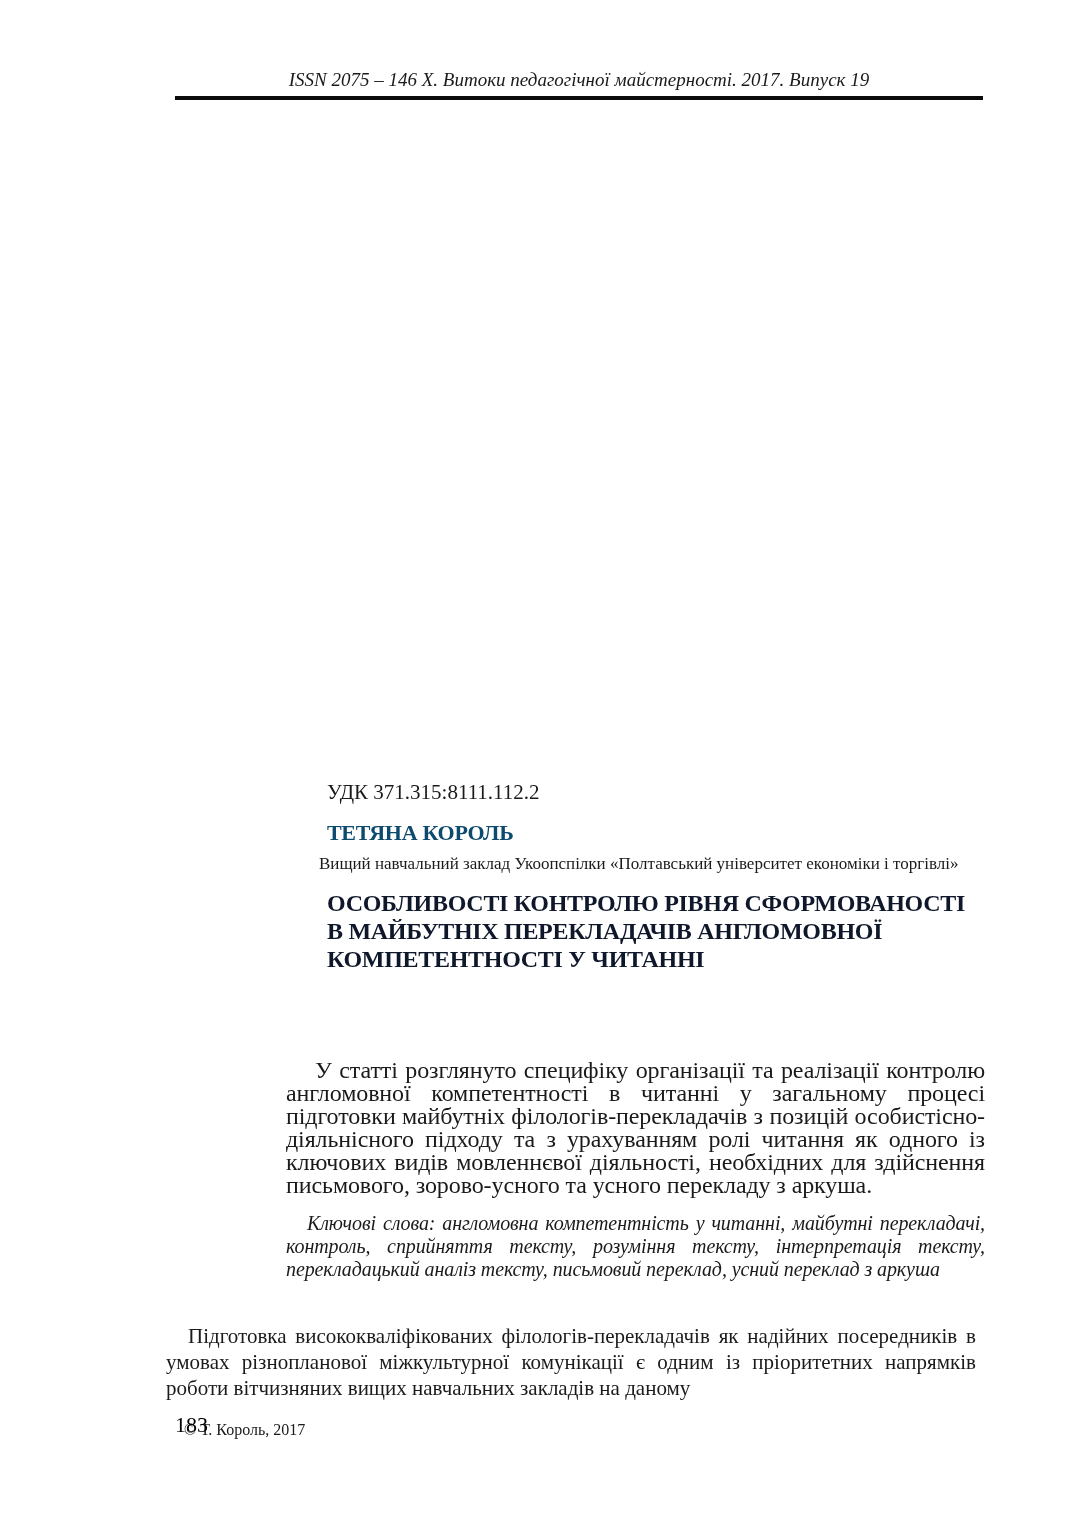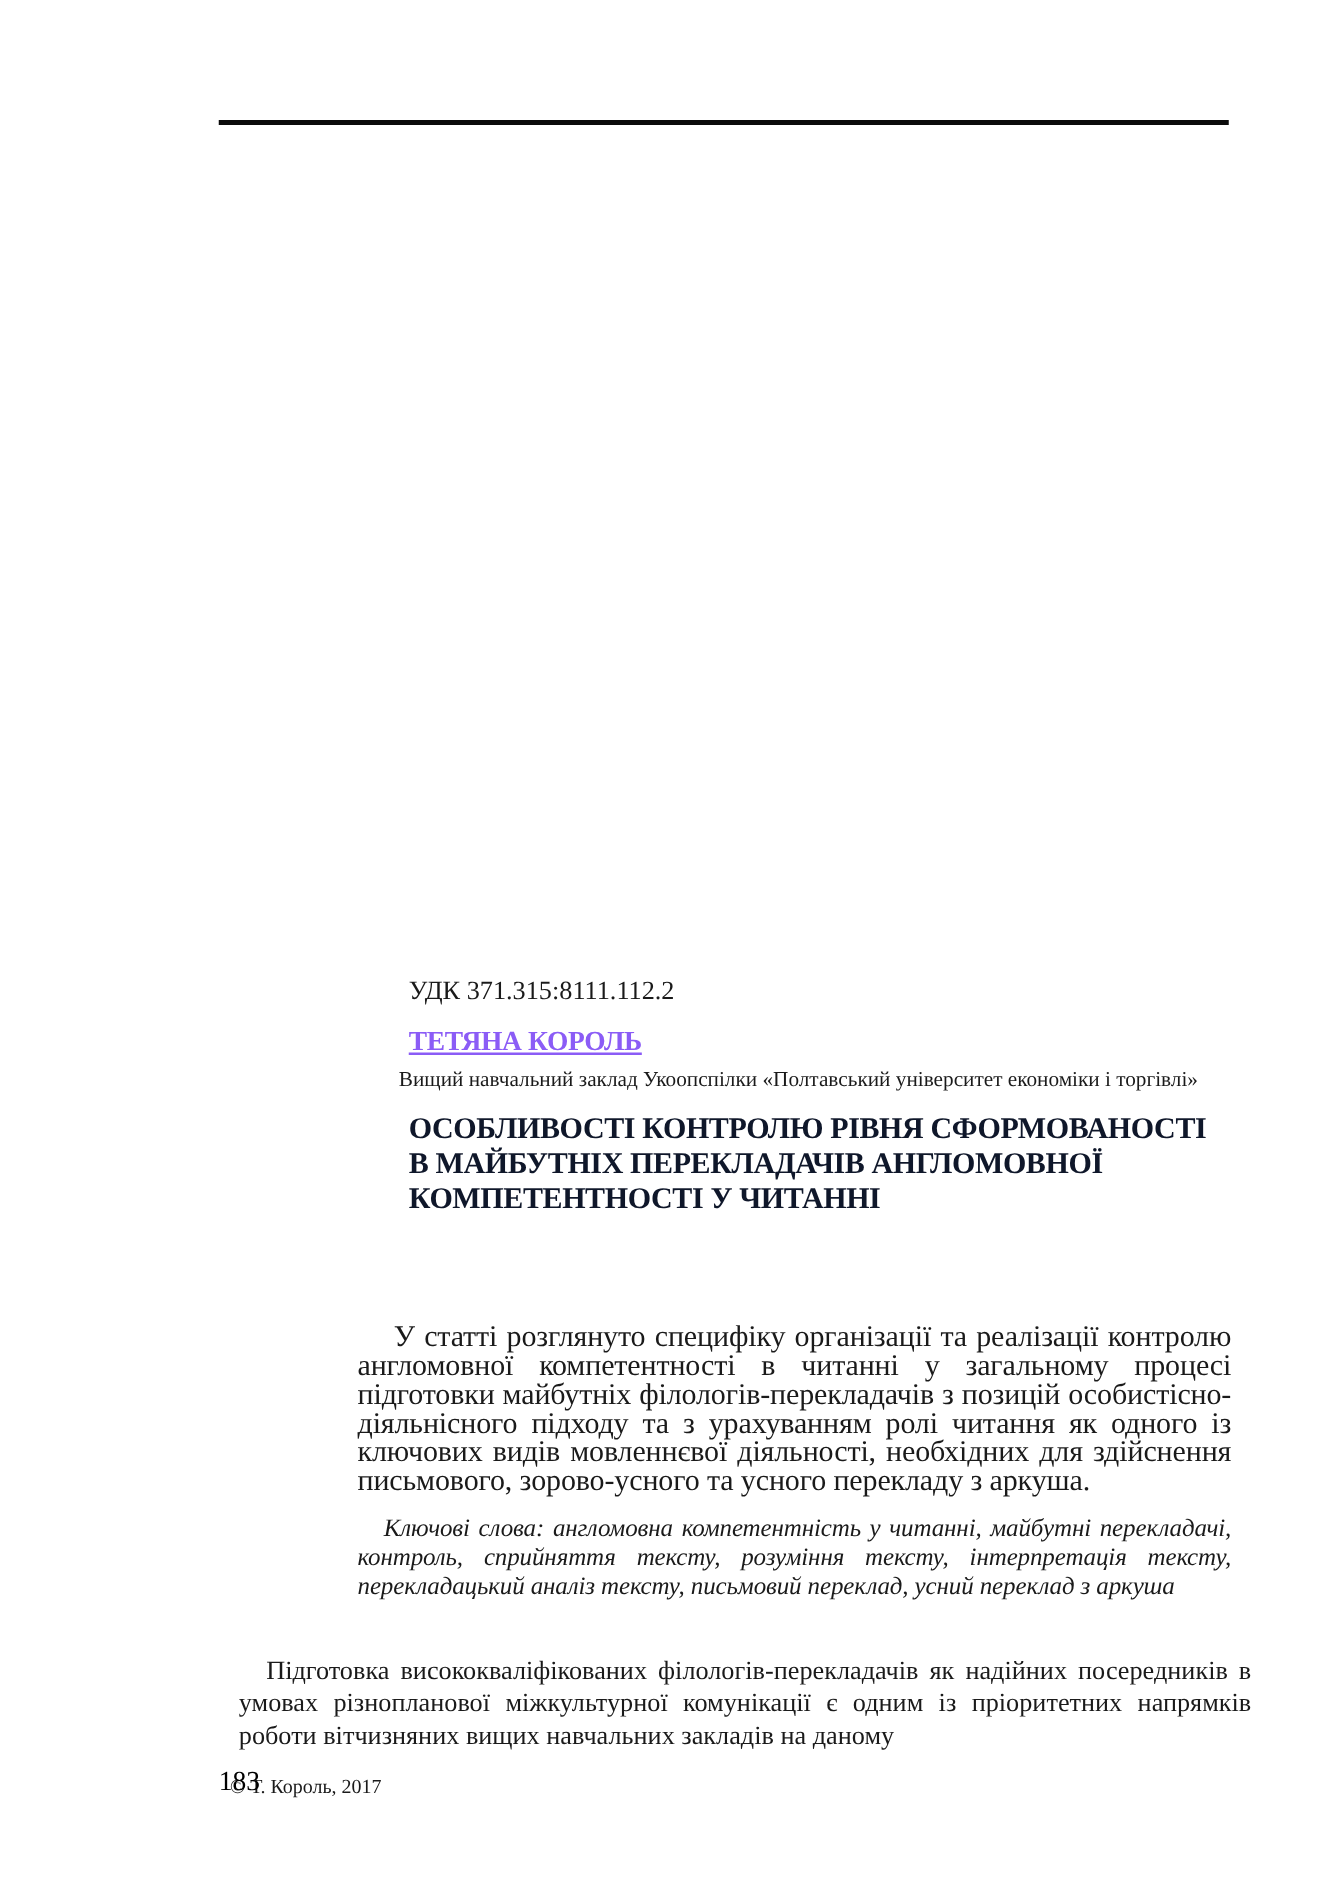--- a/index.html
+++ b/index.html
@@ -48,23 +48,22 @@
   .udc {
     font-size: 21px;
     line-height: 25px;
     margin: 0 0 15px 0;
   }
   .author-name {
     font-size: 22px;
     font-weight: bold;
     line-height: 26px;
     letter-spacing: -0.3px;
-    color: #8b5cf6;
+    color: #0c4a6e;
     margin: 0 0 5px 0;
-    text-decoration: underline;
   }
   .affiliation {
     font-size: 17px;
     line-height: 25px;
     margin: 0 0 0 -8px;
   }
   .article-title {
     margin: 13px 0 0 0;
     font-size: 24px;
     font-weight: bold;
@@ -96,21 +95,21 @@
     text-align: justify;
     text-indent: 21px;
     letter-spacing: -0.1px;
   }
   .keywords-label {
     font-weight: normal;
   }
   
   .body-block {
     position: absolute;
-    left: 191px;
+    left: 166px;
     top: 1323px;
     width: 810px;
   }
   .body-paragraph {
     margin: 0;
     font-size: 21px;
     line-height: 26px;
     text-align: justify;
     text-indent: 22px;
   }
@@ -130,20 +129,21 @@
     font-size: 22px;
     line-height: 26px;
     color: #000000;
   }
 </style>
 </head>
 <body>
 
 <div class="page">
 
+  <div class="running-header">ISSN 2075 – 146 X. Витоки педагогічної майстерності. 2017. Випуск 19</div>
 
   <div class="header-rule"></div>
 
   <div class="heading-block">
     <p class="udc">УДК 371.315:8111.112.2</p>
     <p class="author-name">ТЕТЯНА КОРОЛЬ</p>
     <p class="affiliation">Вищий навчальний заклад Укоопспілки «Полтавський університет економіки і торгівлі»</p>
     <h1 class="article-title">ОСОБЛИВОСТІ КОНТРОЛЮ РІВНЯ СФОРМОВАНОСТІ
 В МАЙБУТНІХ ПЕРЕКЛАДАЧІВ АНГЛОМОВНОЇ
 КОМПЕТЕНТНОСТІ У ЧИТАННІ</h1>

